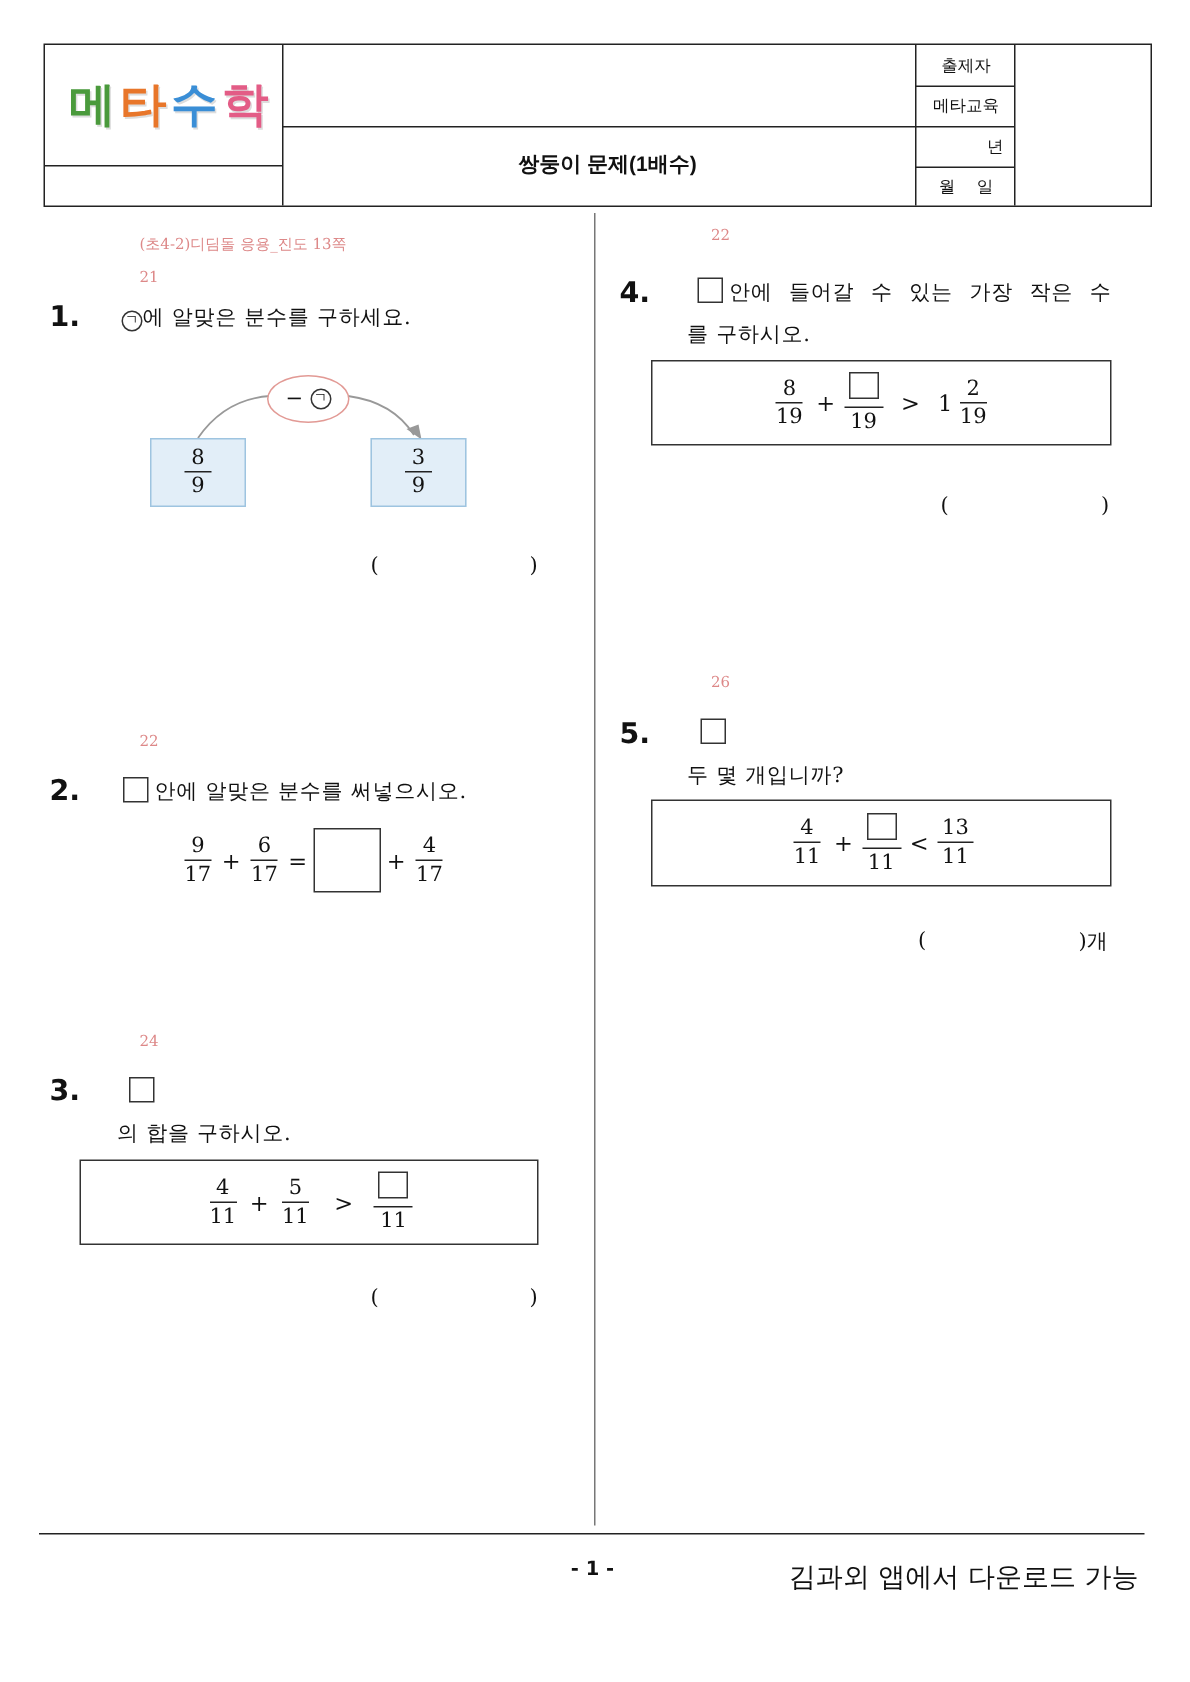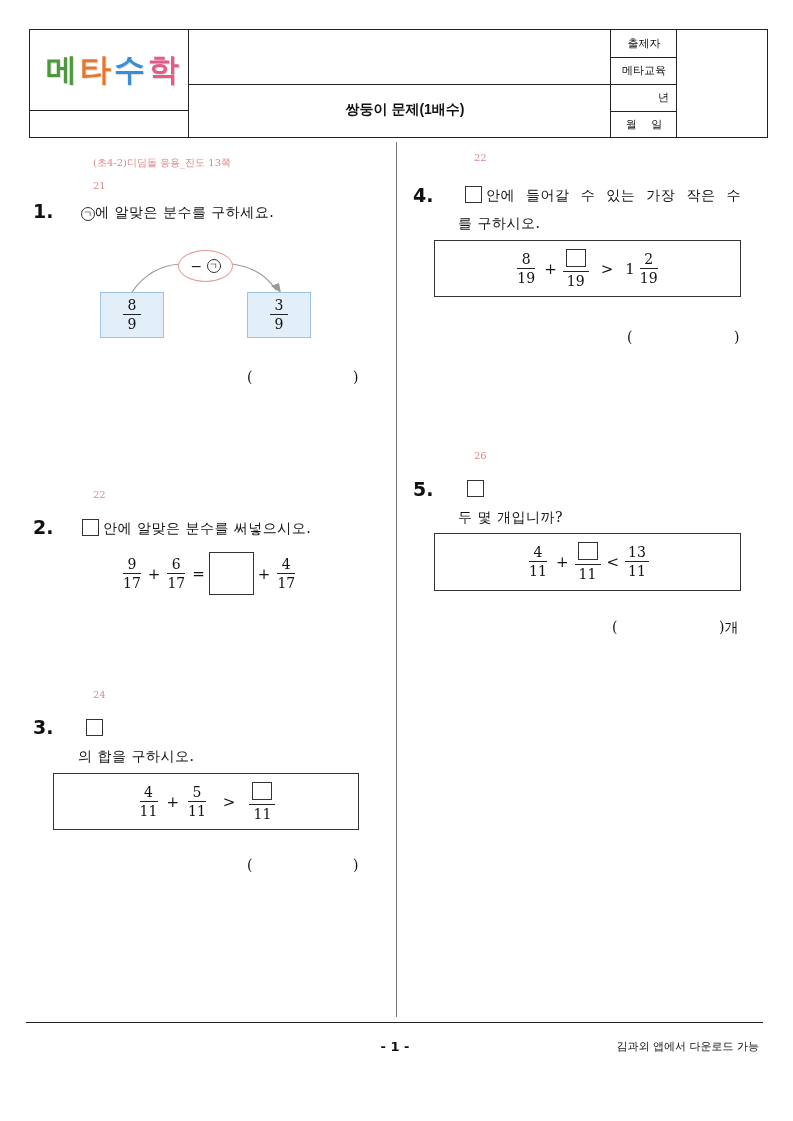--- a/index.html
+++ b/index.html
@@ -12,21 +12,21 @@
   .logo { position: absolute; left: 8px; top: 18px; width: 150px; height: 44px; display: flex; align-items: center; justify-content: center; gap: 2px; }
   .logo span { font-family: "DejaVu Sans", sans-serif; font-weight: bold; font-size: 31px; letter-spacing: 1px; text-shadow: 1px 1px 0 #ddd; }
   .title1 { position: absolute; left: 160px; width: 430px; top: 2px; text-align: center; font-family: "DejaVu Sans", sans-serif; font-weight: bold; font-size: 18px; line-height: 26px; }
   .title2 { position: absolute; left: 160px; width: 430px; top: 32px; text-align: center; font-family: "DejaVu Sans", sans-serif; font-size: 18px; line-height: 24px; }
   .subtitle { position: absolute; left: 160px; width: 430px; top: 71px; text-align: center; font-family: Liberation Sans, sans-serif; font-weight: bold; font-size: 14px; }
   .cell { position: absolute; font-family: "DejaVu Sans", sans-serif; font-size: 11px; text-align: center; width: 66px; left: 581px; }
 
   .divider { position: absolute; left: 396px; top: 142px; height: 875px; border-left: 1.5px solid #777; }
   .footer-line { position: absolute; left: 26px; top: 1022px; width: 737px; border-top: 1.5px solid #222; }
   .page-num { position: absolute; left: 360px; top: 1039px; width: 70px; text-align: center; font-family: "DejaVu Sans", sans-serif; font-size: 13px; font-weight: bold; }
-  .download { position: absolute; right: 34px; top: 1039px; font-family: "DejaVu Sans", sans-serif; font-size: 11px; text-align: right; }
+  .download { position: absolute; right: 34px; top: 1039px; font-family: "DejaVu Sans", sans-serif; font-size: 18px; text-align: right; }
 
   .src { position: absolute; font-size: 10px; color: #d88; margin-left: 40px; }
   .qnum { position: absolute; font-family: "DejaVu Sans", sans-serif; font-weight: bold; font-size: 19px; }
   .qtext { position: absolute; font-size: 14px; line-height: 29px; letter-spacing: 0.5px; padding-left: 24px; }
   .sq { display: inline-block; width: 17px; height: 17px; border: 1.3px solid #333; vertical-align: -3px; margin-right: 4px; }
   .eqbox { position: absolute; border: 1.3px solid #333; display: flex; align-items: center; justify-content: center; gap: 6px; }
   .frac { display: inline-flex; flex-direction: column; align-items: center; font-size: 14px; line-height: 15px; }
   .frac .num { padding: 0 3px 1px; border-bottom: 1px solid #222; min-width: 18px; text-align: center; }
   .frac .den { padding: 2px 3px 0; text-align: center; }
   .op { font-size: 15px; }

